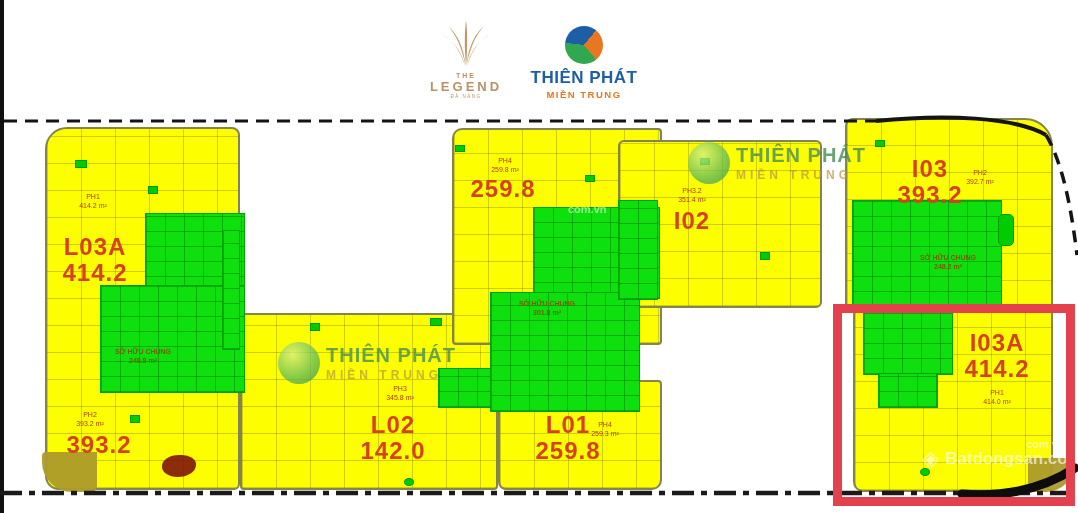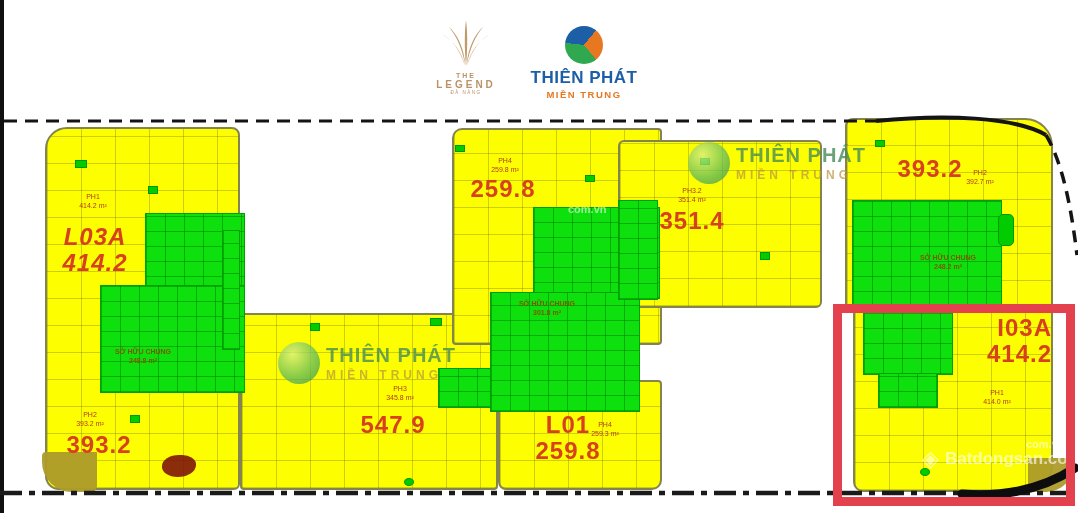--- a/index.html
+++ b/index.html
@@ -20,21 +20,21 @@
 
   
   .unit-label{position:absolute;width:110px;text-align:center;color:#d8411f;font-weight:700;
               font-size:24px;line-height:26px;letter-spacing:1px;}
   .ph{position:absolute;width:70px;text-align:center;color:#b03a20;font-size:7px;line-height:9px;}
   .ca{position:absolute;width:90px;text-align:center;color:#7c5a00;font-size:7px;line-height:9px;font-weight:700;}
 
   
   .legend-logo{position:absolute;left:425px;top:16px;width:82px;text-align:center;color:#b99265;}
   .legend-the{font-size:7px;letter-spacing:2px;font-weight:700;margin-top:-2px;}
-  .legend-name{font-size:10px;letter-spacing:3px;font-weight:700;}
+  .legend-name{font-size:13px;letter-spacing:3px;font-weight:700;}
   .legend-sub{font-size:4.5px;letter-spacing:1.5px;}
   .tp-logo{position:absolute;left:526px;top:26px;width:116px;text-align:center;}
   .tp-sphere{width:38px;height:38px;border-radius:50%;margin:0 auto 4px auto;
              background:conic-gradient(from 140deg, #2fa84f 0 38%, #1d5fa7 38% 72%, #e87722 72% 100%);}
   .tp-name{font-size:17px;font-weight:700;color:#1d5fa7;letter-spacing:.5px;}
   .tp-sub{font-size:9.5px;font-weight:700;color:#e87722;letter-spacing:1.5px;margin-top:1px;}
 
   
   .wm{position:absolute;display:flex;align-items:center;gap:6px;}
   .wm-circle{width:42px;height:42px;border-radius:50%;opacity:.75;
@@ -112,44 +112,46 @@
   <div class="gbit" style="left:310px;top:323px;width:8px;height:6px;"></div>
   <div class="gbit" style="left:430px;top:318px;width:10px;height:6px;"></div>
   <div class="gbit" style="left:130px;top:415px;width:8px;height:6px;"></div>
   <div class="gbit" style="left:404px;top:478px;width:8px;height:6px;border-radius:50%;"></div>
 
   <div class="olive" style="left:42px;top:452px;width:55px;height:40px;border-radius:4px 0 6px 30px;"></div>
   <div class="olive" style="left:1028px;top:458px;width:46px;height:34px;border-radius:0 4px 28px 6px;"></div>
 
   <div class="red-mark"></div>
 
-  <div class="unit-label" style="left:40px;top:224px;font-style:italic;">
+  <div class="unit-label" style="left:40px;top:234px;">
     <div>L03A</div>
     <div>414.2</div>
   </div>
   <div class="unit-label" style="left:44px;top:432px;">
     <div>393.2</div>
   </div>
   <div class="unit-label" style="left:338px;top:412px;">
-    <div>547.9</div>
+    <div>L02</div>
+    <div>142.0</div>
   </div>
   <div class="unit-label" style="left:513px;top:412px;text-align:center;">
     <div>L01</div>
     <div>259.8</div>
   </div>
   <div class="unit-label" style="left:448px;top:176px;">
     <div>259.8</div>
   </div>
   <div class="unit-label" style="left:637px;top:208px;">
-    <div>351.4</div>
+    <div>I02</div>
   </div>
   <div class="unit-label" style="left:875px;top:156px;">
+    <div>I03</div>
     <div>393.2</div>
   </div>
-  <div class="unit-label" style="left:942px;top:315px;text-align:right;">
+  <div class="unit-label" style="left:942px;top:330px;">
     <div>I03A</div>
     <div>414.2</div>
   </div>
 
   <div class="ph" style="left:58px;top:192px;">
     <div>PH1</div>
     <div>414.2 m²</div>
   </div>
   <div class="ph" style="left:55px;top:410px;">
     <div>PH2</div>

